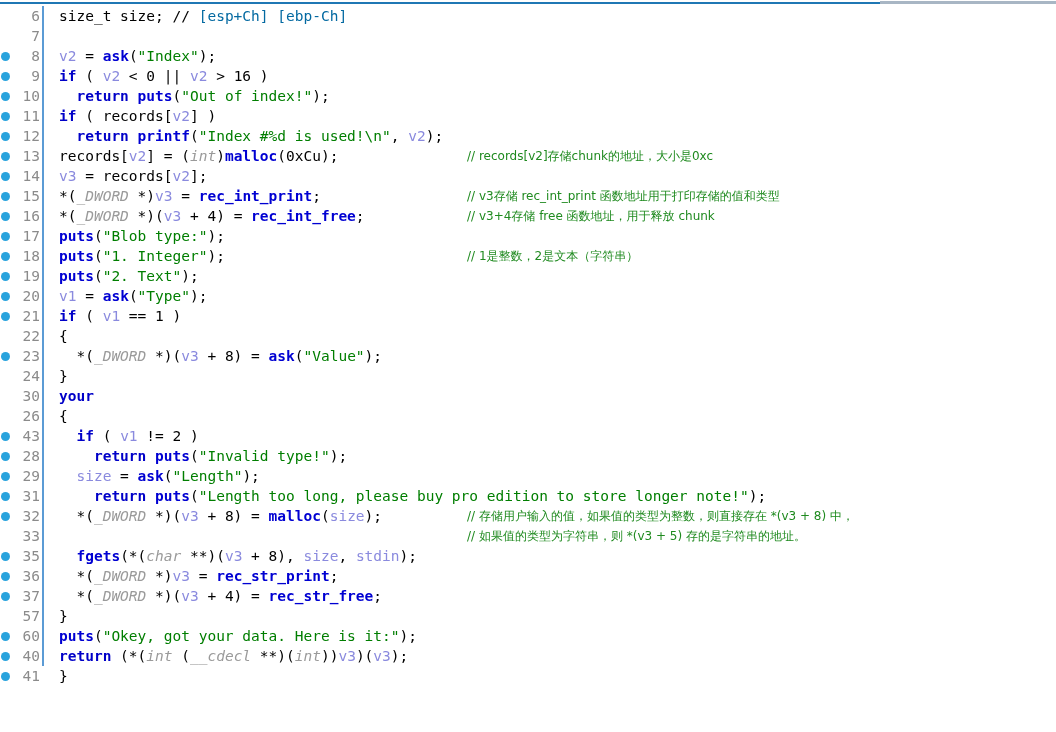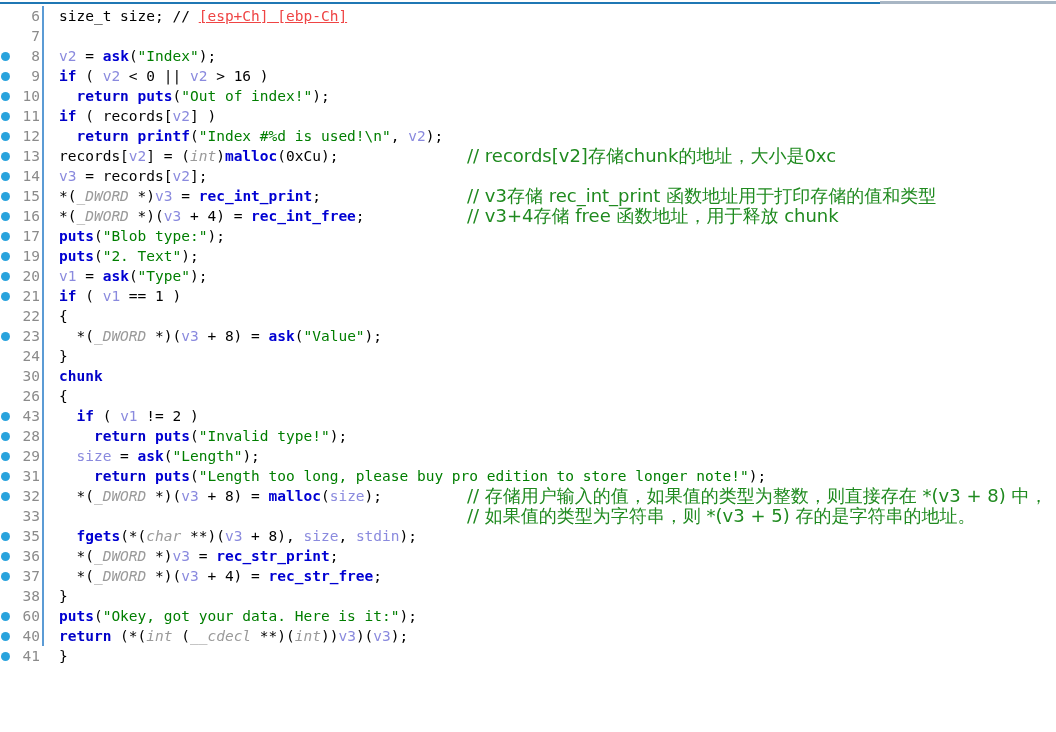--- a/index.html
+++ b/index.html
@@ -113,31 +113,31 @@
     position: relative;
   }
 
   
   .kw      { color: #0000c8; font-weight: 700; }   
   .fn      { color: #0000d2; font-weight: 700; }   
   .plain   { color: #000000; }
   .str     { color: #007e00; }
   .var     { color: #8a8ade; }
   .typ     { color: #9a9a9a; font-style: italic; }
-  .lavender{ color: #ef4444; text-decoration: underline; }
+  .lavender{ color: #0369a1; }
 
   
   .trailing {
     position: absolute;
     left: 416px;
     top: 0;
     color: #1f8a1f;
     white-space: pre;
   }
-  .trailing.cn { font-family: "DejaVu Sans", "Liberation Sans", sans-serif; font-size: 18px; }
+  .trailing.cn { font-family: "DejaVu Sans", "Liberation Sans", sans-serif; font-size: 12px; }
 
   .cn { font-family: "DejaVu Sans", "Liberation Sans", sans-serif; }
 </style>
 </head>
 <body>
 
 <div id="viewer">
 
   <div class="top-rule-blue"></div>
   <div class="top-rule-gray"></div>
@@ -149,37 +149,38 @@
         <div class="line"><div class="bp-col"><span class="bp-dot"></span></div><div class="ln-col">8</div><div class="bar-col"><span class="vbar b1"></span></div><div class="txt-col"><span class="var">v2</span><span class="plain"> = </span><span class="fn">ask</span><span class="plain">(</span><span class="str">"Index"</span><span class="plain">);</span></div></div>
         <div class="line"><div class="bp-col"><span class="bp-dot"></span></div><div class="ln-col">9</div><div class="bar-col"><span class="vbar b1"></span></div><div class="txt-col"><span class="kw">if</span><span class="plain"> ( </span><span class="var">v2</span><span class="plain"> &lt; 0 || </span><span class="var">v2</span><span class="plain"> &gt; 16 )</span></div></div>
         <div class="line"><div class="bp-col"><span class="bp-dot"></span></div><div class="ln-col">10</div><div class="bar-col"><span class="vbar b1"></span></div><div class="txt-col"><span class="plain">  </span><span class="kw">return</span><span class="plain"> </span><span class="fn">puts</span><span class="plain">(</span><span class="str">"Out of index!"</span><span class="plain">);</span></div></div>
         <div class="line"><div class="bp-col"><span class="bp-dot"></span></div><div class="ln-col">11</div><div class="bar-col"><span class="vbar b1"></span></div><div class="txt-col"><span class="kw">if</span><span class="plain"> ( records[</span><span class="var">v2</span><span class="plain">] )</span></div></div>
         <div class="line"><div class="bp-col"><span class="bp-dot"></span></div><div class="ln-col">12</div><div class="bar-col"><span class="vbar b1"></span></div><div class="txt-col"><span class="plain">  </span><span class="kw">return</span><span class="plain"> </span><span class="fn">printf</span><span class="plain">(</span><span class="str">"Index #%d is used!\n"</span><span class="plain">, </span><span class="var">v2</span><span class="plain">);</span></div></div>
         <div class="line"><div class="bp-col"><span class="bp-dot"></span></div><div class="ln-col">13</div><div class="bar-col"><span class="vbar b1"></span></div><div class="txt-col"><span class="plain">records[</span><span class="var">v2</span><span class="plain">] = (</span><span class="typ">int</span><span class="plain">)</span><span class="fn">malloc</span><span class="plain">(0xCu);</span><span class="trailing cn">// records[v2]存储chunk的地址，大小是0xc</span></div></div>
         <div class="line"><div class="bp-col"><span class="bp-dot"></span></div><div class="ln-col">14</div><div class="bar-col"><span class="vbar b1"></span></div><div class="txt-col"><span class="var">v3</span><span class="plain"> = records[</span><span class="var">v2</span><span class="plain">];</span></div></div>
         <div class="line"><div class="bp-col"><span class="bp-dot"></span></div><div class="ln-col">15</div><div class="bar-col"><span class="vbar b1"></span></div><div class="txt-col"><span class="plain">*(</span><span class="typ">_DWORD</span><span class="plain"> *)</span><span class="var">v3</span><span class="plain"> = </span><span class="fn">rec_int_print</span><span class="plain">;</span><span class="trailing cn">// v3存储 rec_int_print 函数地址用于打印存储的值和类型</span></div></div>
         <div class="line"><div class="bp-col"><span class="bp-dot"></span></div><div class="ln-col">16</div><div class="bar-col"><span class="vbar b1"></span></div><div class="txt-col"><span class="plain">*(</span><span class="typ">_DWORD</span><span class="plain"> *)(</span><span class="var">v3</span><span class="plain"> + 4) = </span><span class="fn">rec_int_free</span><span class="plain">;</span><span class="trailing cn">// v3+4存储 free 函数地址，用于释放 chunk</span></div></div>
         <div class="line"><div class="bp-col"><span class="bp-dot"></span></div><div class="ln-col">17</div><div class="bar-col"><span class="vbar b1"></span></div><div class="txt-col"><span class="fn">puts</span><span class="plain">(</span><span class="str">"Blob type:"</span><span class="plain">);</span></div></div>
+        <div class="line"><div class="bp-col"><span class="bp-dot"></span></div><div class="ln-col">18</div><div class="bar-col"><span class="vbar b1"></span></div><div class="txt-col"><span class="fn">puts</span><span class="plain">(</span><span class="str">"1. Integer"</span><span class="plain">);</span><span class="trailing cn">// 1是整数，2是文本（字符串）</span></div></div>
         <div class="line"><div class="bp-col"><span class="bp-dot"></span></div><div class="ln-col">19</div><div class="bar-col"><span class="vbar b1"></span></div><div class="txt-col"><span class="fn">puts</span><span class="plain">(</span><span class="str">"2. Text"</span><span class="plain">);</span></div></div>
         <div class="line"><div class="bp-col"><span class="bp-dot"></span></div><div class="ln-col">20</div><div class="bar-col"><span class="vbar b1"></span></div><div class="txt-col"><span class="var">v1</span><span class="plain"> = </span><span class="fn">ask</span><span class="plain">(</span><span class="str">"Type"</span><span class="plain">);</span></div></div>
         <div class="line"><div class="bp-col"><span class="bp-dot"></span></div><div class="ln-col">21</div><div class="bar-col"><span class="vbar b1"></span></div><div class="txt-col"><span class="kw">if</span><span class="plain"> ( </span><span class="var">v1</span><span class="plain"> == 1 )</span></div></div>
         <div class="line"><div class="bp-col"></div><div class="ln-col">22</div><div class="bar-col"><span class="vbar b1"></span></div><div class="txt-col"><span class="plain">{</span></div></div>
         <div class="line"><div class="bp-col"><span class="bp-dot"></span></div><div class="ln-col">23</div><div class="bar-col"><span class="vbar b1"></span></div><div class="txt-col"><span class="plain">  *(</span><span class="typ">_DWORD</span><span class="plain"> *)(</span><span class="var">v3</span><span class="plain"> + 8) = </span><span class="fn">ask</span><span class="plain">(</span><span class="str">"Value"</span><span class="plain">);</span></div></div>
         <div class="line"><div class="bp-col"></div><div class="ln-col">24</div><div class="bar-col"><span class="vbar b1"></span></div><div class="txt-col"><span class="plain">}</span></div></div>
-        <div class="line"><div class="bp-col"></div><div class="ln-col">30</div><div class="bar-col"><span class="vbar b1"></span></div><div class="txt-col"><span class="kw">chunk</span></div></div>
+        <div class="line"><div class="bp-col"></div><div class="ln-col">30</div><div class="bar-col"><span class="vbar b1"></span></div><div class="txt-col"><span class="kw">your</span></div></div>
         <div class="line"><div class="bp-col"></div><div class="ln-col">26</div><div class="bar-col"><span class="vbar b1"></span></div><div class="txt-col"><span class="plain">{</span></div></div>
         <div class="line"><div class="bp-col"><span class="bp-dot"></span></div><div class="ln-col">43</div><div class="bar-col"><span class="vbar b1"></span></div><div class="txt-col"><span class="plain">  </span><span class="kw">if</span><span class="plain"> ( </span><span class="var">v1</span><span class="plain"> != 2 )</span></div></div>
         <div class="line"><div class="bp-col"><span class="bp-dot"></span></div><div class="ln-col">28</div><div class="bar-col"><span class="vbar b1"></span></div><div class="txt-col"><span class="plain">    </span><span class="kw">return</span><span class="plain"> </span><span class="fn">puts</span><span class="plain">(</span><span class="str">"Invalid type!"</span><span class="plain">);</span></div></div>
         <div class="line"><div class="bp-col"><span class="bp-dot"></span></div><div class="ln-col">29</div><div class="bar-col"><span class="vbar b1"></span></div><div class="txt-col"><span class="plain">  </span><span class="var">size</span><span class="plain"> = </span><span class="fn">ask</span><span class="plain">(</span><span class="str">"Length"</span><span class="plain">);</span></div></div>
         <div class="line"><div class="bp-col"><span class="bp-dot"></span></div><div class="ln-col">31</div><div class="bar-col"><span class="vbar b1"></span></div><div class="txt-col"><span class="plain">    </span><span class="kw">return</span><span class="plain"> </span><span class="fn">puts</span><span class="plain">(</span><span class="str">"Length too long, please buy pro edition to store longer note!"</span><span class="plain">);</span></div></div>
         <div class="line"><div class="bp-col"><span class="bp-dot"></span></div><div class="ln-col">32</div><div class="bar-col"><span class="vbar b1"></span></div><div class="txt-col"><span class="plain">  *(</span><span class="typ">_DWORD</span><span class="plain"> *)(</span><span class="var">v3</span><span class="plain"> + 8) = </span><span class="fn">malloc</span><span class="plain">(</span><span class="var">size</span><span class="plain">);</span><span class="trailing cn">// 存储用户输入的值，如果值的类型为整数，则直接存在 *(v3 + 8) 中，</span></div></div>
         <div class="line"><div class="bp-col"></div><div class="ln-col">33</div><div class="bar-col"><span class="vbar b1"></span></div><div class="txt-col"><span class="trailing cn">// 如果值的类型为字符串，则 *(v3 + 5) 存的是字符串的地址。</span></div></div>
         <div class="line"><div class="bp-col"><span class="bp-dot"></span></div><div class="ln-col">35</div><div class="bar-col"><span class="vbar b1"></span></div><div class="txt-col"><span class="plain">  </span><span class="fn">fgets</span><span class="plain">(*(</span><span class="typ">char</span><span class="plain"> **)(</span><span class="var">v3</span><span class="plain"> + 8), </span><span class="var">size</span><span class="plain">, </span><span class="var">stdin</span><span class="plain">);</span></div></div>
         <div class="line"><div class="bp-col"><span class="bp-dot"></span></div><div class="ln-col">36</div><div class="bar-col"><span class="vbar b1"></span></div><div class="txt-col"><span class="plain">  *(</span><span class="typ">_DWORD</span><span class="plain"> *)</span><span class="var">v3</span><span class="plain"> = </span><span class="fn">rec_str_print</span><span class="plain">;</span></div></div>
         <div class="line"><div class="bp-col"><span class="bp-dot"></span></div><div class="ln-col">37</div><div class="bar-col"><span class="vbar b1"></span></div><div class="txt-col"><span class="plain">  *(</span><span class="typ">_DWORD</span><span class="plain"> *)(</span><span class="var">v3</span><span class="plain"> + 4) = </span><span class="fn">rec_str_free</span><span class="plain">;</span></div></div>
-        <div class="line"><div class="bp-col"></div><div class="ln-col">38</div><div class="bar-col"><span class="vbar b1"></span></div><div class="txt-col"><span class="plain">}</span></div></div>
+        <div class="line"><div class="bp-col"></div><div class="ln-col">57</div><div class="bar-col"><span class="vbar b1"></span></div><div class="txt-col"><span class="plain">}</span></div></div>
         <div class="line"><div class="bp-col"><span class="bp-dot"></span></div><div class="ln-col">60</div><div class="bar-col"><span class="vbar b1"></span></div><div class="txt-col"><span class="fn">puts</span><span class="plain">(</span><span class="str">"Okey, got your data. Here is it:"</span><span class="plain">);</span></div></div>
         <div class="line"><div class="bp-col"><span class="bp-dot"></span></div><div class="ln-col">40</div><div class="bar-col"><span class="vbar b1"></span></div><div class="txt-col"><span class="kw">return</span><span class="plain"> (*(</span><span class="typ">int</span><span class="plain"> (</span><span class="typ">__cdecl</span><span class="plain"> **)(</span><span class="typ">int</span><span class="plain">))</span><span class="var">v3</span><span class="plain">)(</span><span class="var">v3</span><span class="plain">);</span></div></div>
         <div class="line"><div class="bp-col"><span class="bp-dot"></span></div><div class="ln-col">41</div><div class="bar-col"></div><div class="txt-col"><span class="plain">}</span></div></div>
       </div>
   </div>
 
 </div>
 
 </body></html>

